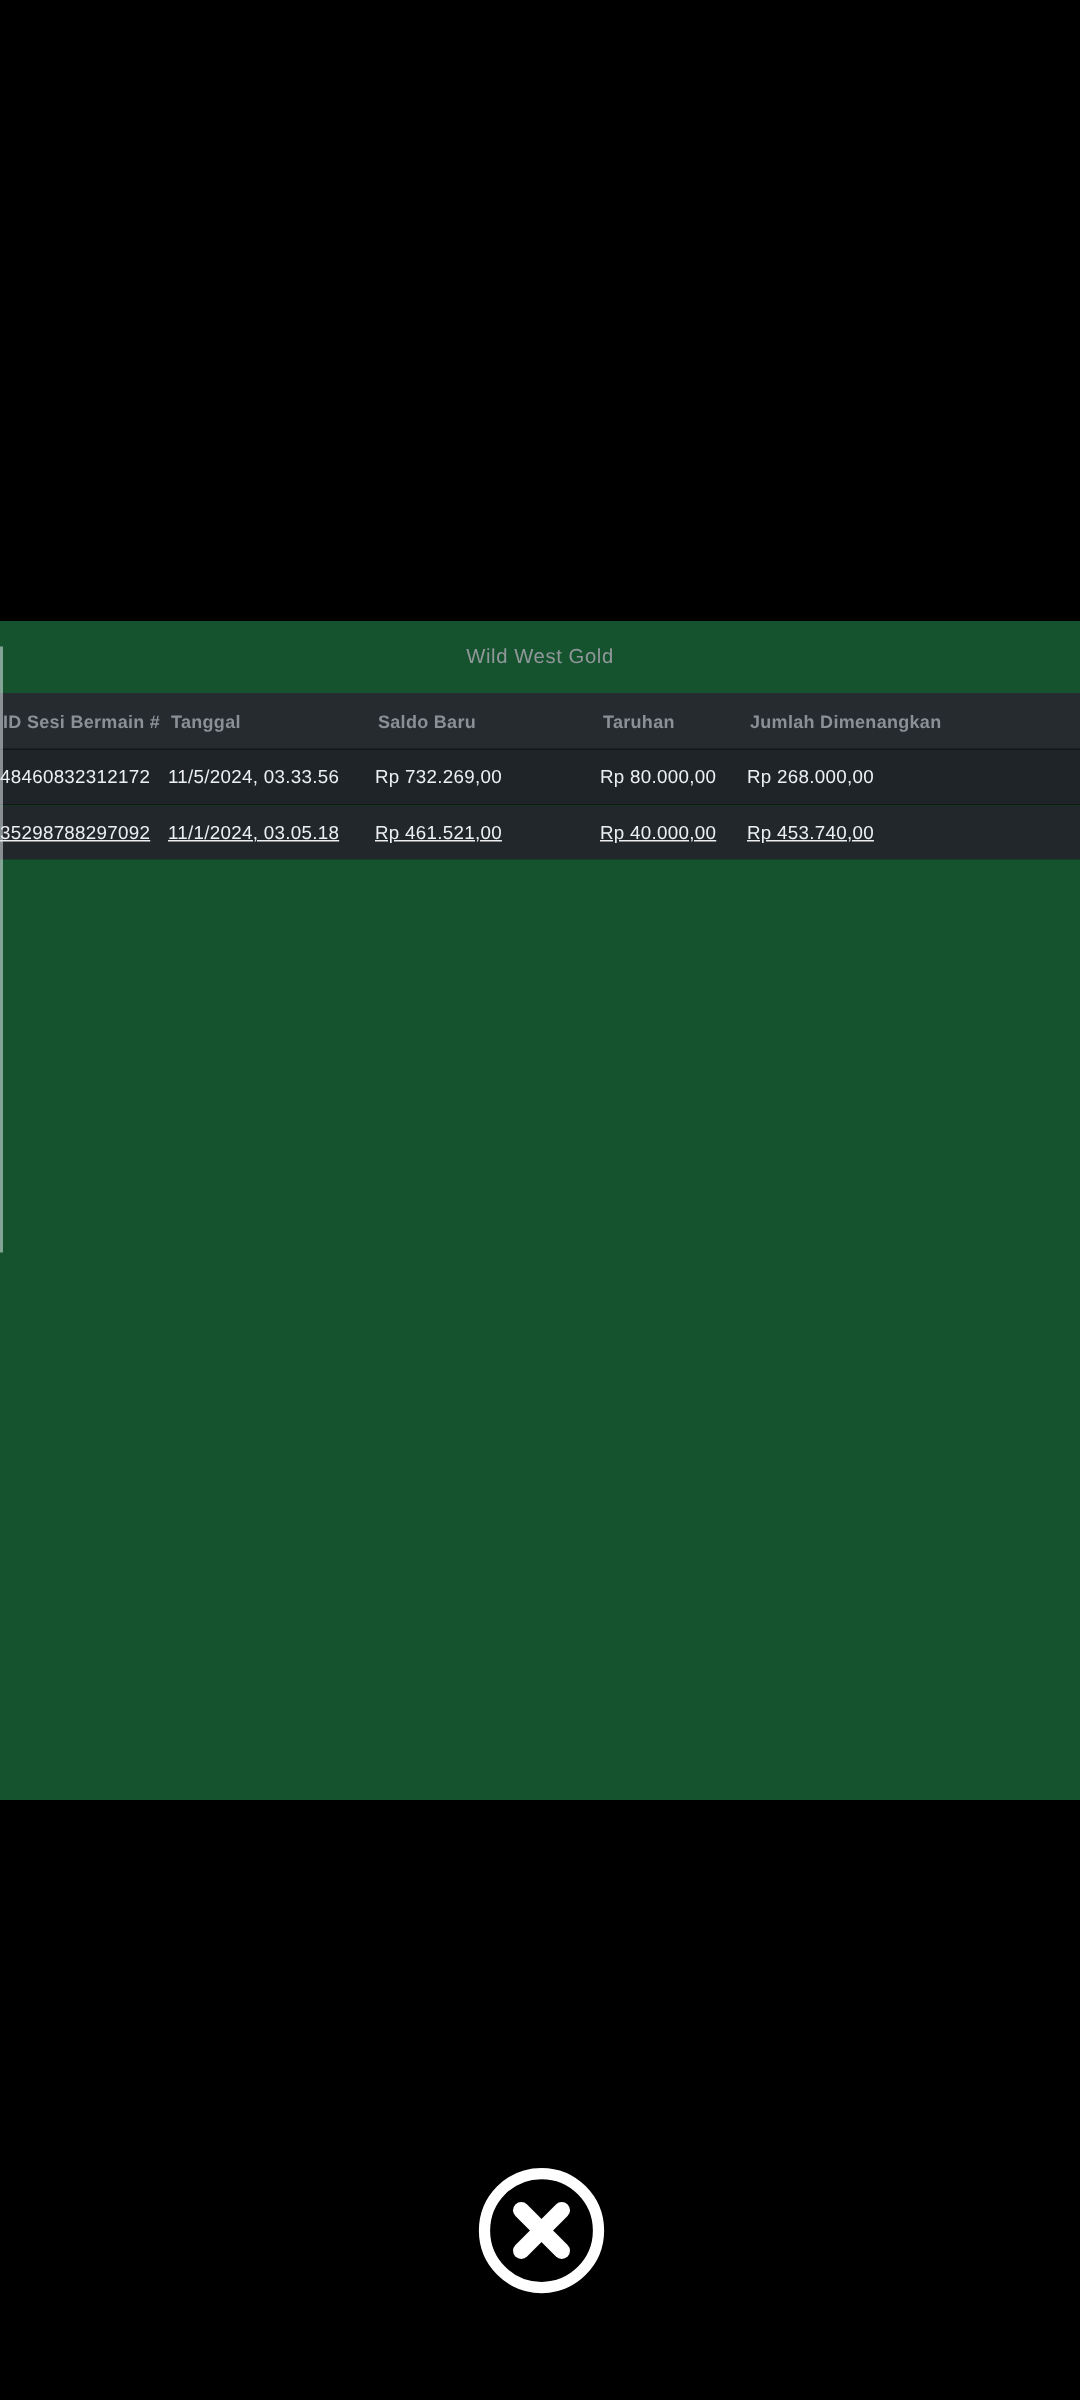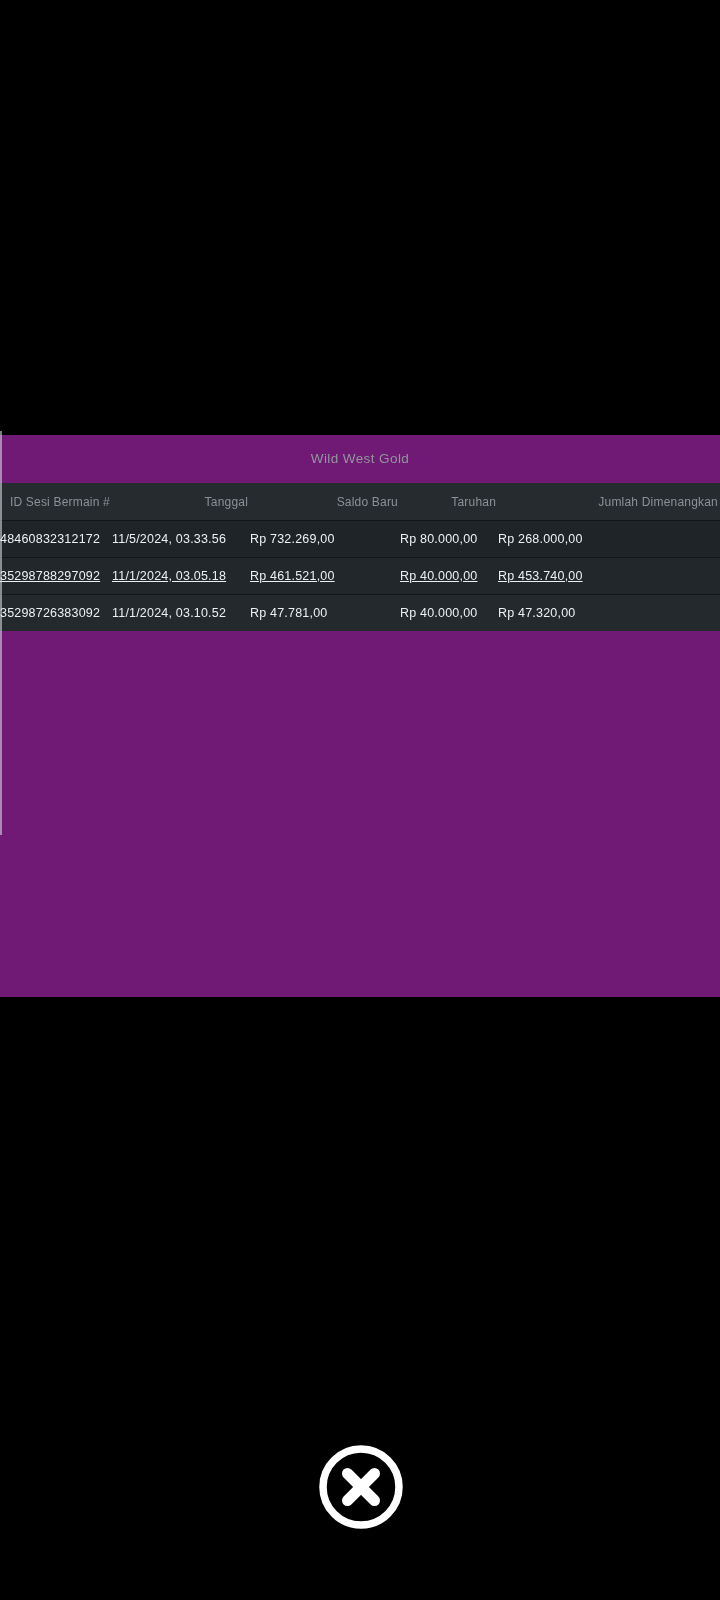--- a/index.html
+++ b/index.html
@@ -16,23 +16,23 @@
     overflow: hidden;
   }
   .backdrop-top {
     position: absolute;
     left: 0; top: 0;
     width: 720px; height: 430px;
     background: #000000;
   }
   .panel {
     position: absolute;
-    left: 0; top: 435px;
-    width: 720px; height: 562px;
-    background: #701a75;
+    left: 0; top: 414px;
+    width: 720px; height: 786px;
+    background: #14532d;
   }
   .panel-title {
     height: 48px;
     line-height: 48px;
     text-align: center;
     color: #92979c;
     font-size: 13.5px;
     font-weight: 500;
     letter-spacing: 0.4px;
   }
@@ -44,23 +44,23 @@
   }
   table.history col.c0 { width: 112px; }
   table.history col.c1 { width: 138px; }
   table.history col.c2 { width: 150px; }
   table.history col.c3 { width: 98px;  }
   table.history col.c4 { width: 222px; }
   table.history th {
     height: 37px;
     background: #262b2f;
     color: #8a9196;
-    font-weight: 400;
+    font-weight: 700;
     font-size: 12px;
-    text-align: right;
+    text-align: left;
     letter-spacing: 0.2px;
     padding: 0 2px;
     white-space: nowrap;
     overflow: hidden;
   }
   table.history td {
     height: 36px;
     color: #edeff1;
     font-weight: 500;
     letter-spacing: 0.2px;
@@ -129,27 +129,20 @@
           <td class="cell-bet">Rp 80.000,00</td>
           <td class="cell-win">Rp 268.000,00</td>
         </tr>
         <tr class="r1">
           <td class="cell-id">35298788297092</td>
           <td class="cell-date">11/1/2024, 03.05.18</td>
           <td class="cell-saldo">Rp 461.521,00</td>
           <td class="cell-bet">Rp 40.000,00</td>
           <td class="cell-win">Rp 453.740,00</td>
         </tr>
-        <tr class="r2">
-          <td class="cell-id">35298726383092</td>
-          <td class="cell-date">11/1/2024, 03.10.52</td>
-          <td class="cell-saldo">Rp 47.781,00</td>
-          <td class="cell-bet">Rp 40.000,00</td>
-          <td class="cell-win">Rp 47.320,00</td>
-        </tr>
       </tbody>
     </table>
   </div>
 
   <div class="scroll-thumb"></div>
 
   <button class="close-button" aria-label="Close">
     <span>
       <svg width="90" height="90" viewBox="0 0 90 90">
         <circle cx="45" cy="45" r="38" fill="none" stroke="#ffffff" stroke-width="7.5"></circle>

